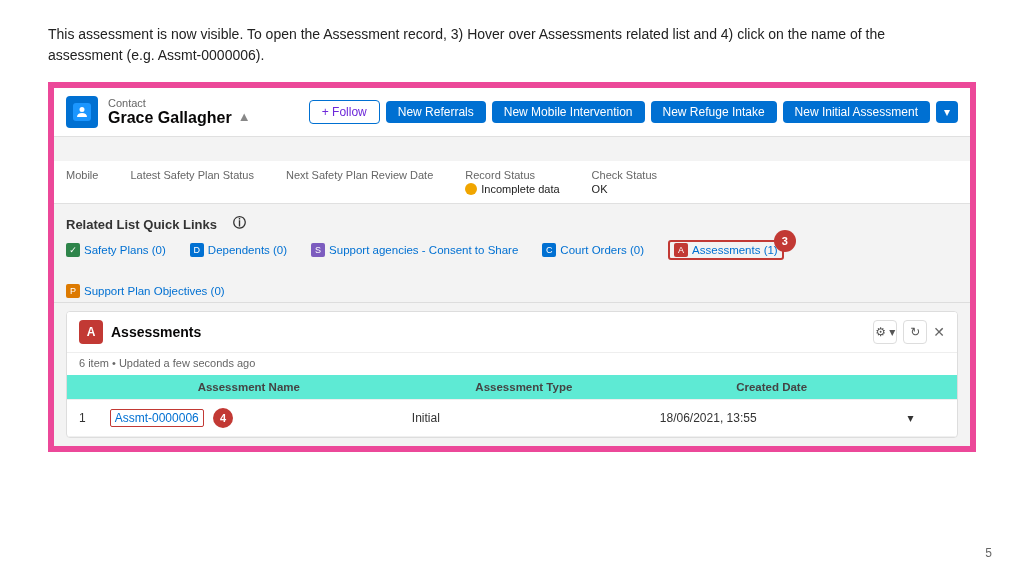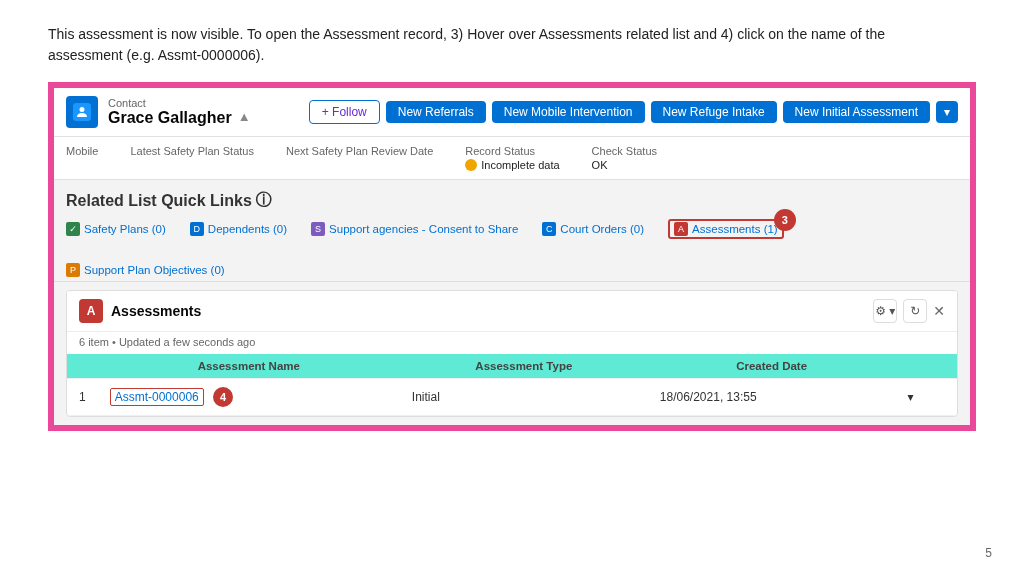--- a/index.html
+++ b/index.html
@@ -118,20 +118,21 @@
     }
 
     
     .meta-bar {
       background: #fff;
       border-bottom: 1px solid #e0e0e0;
       padding: 8px 12px;
       display: flex;
       gap: 32px;
       font-size: 11px;
+      margin-top: 24px;
     }
 
     .meta-item label {
       color: #666;
       display: block;
       margin-bottom: 2px;
     }
 
     .meta-item value {
       color: #222;
@@ -149,27 +150,27 @@
     }
 
     
     .quick-links-bar {
       background: #f3f3f3;
       padding: 10px 12px 4px;
       border-bottom: 1px solid #ddd;
     }
 
     .quick-links-title {
-      font-size: 16px;
+      font-size: 13px;
       font-weight: 600;
       color: #333;
       margin-bottom: 8px;
       display: flex;
-      align-items: center;
-      gap: 4px;
+      align-items: flex-end;
+      gap: 16px;
     }
 
     .quick-links-list {
       display: flex;
       gap: 24px;
       flex-wrap: wrap;
     }
 
     .quick-link-item {
       display: flex;

